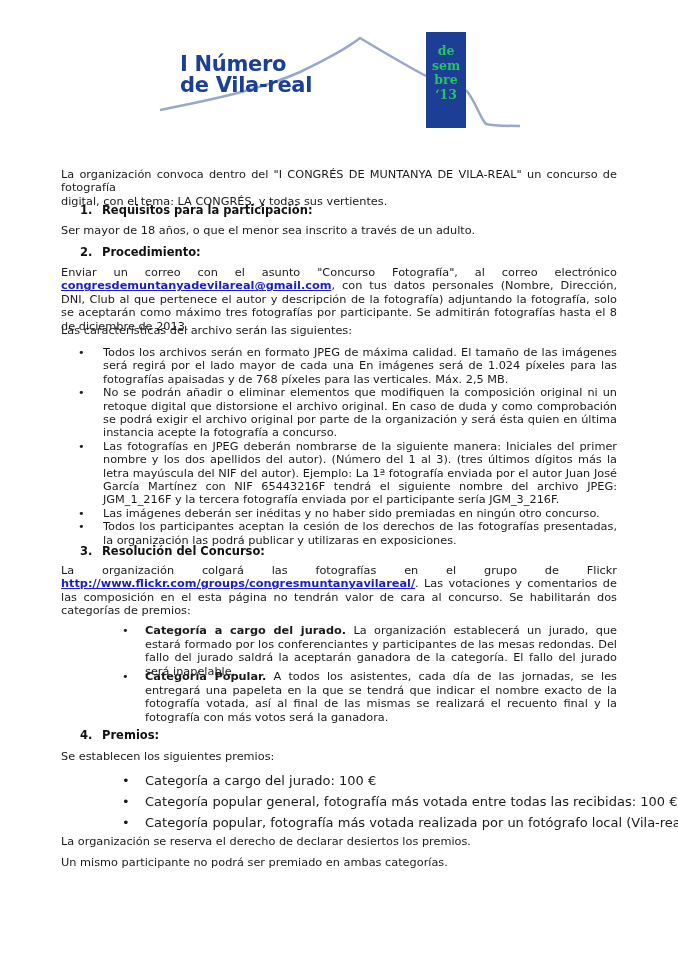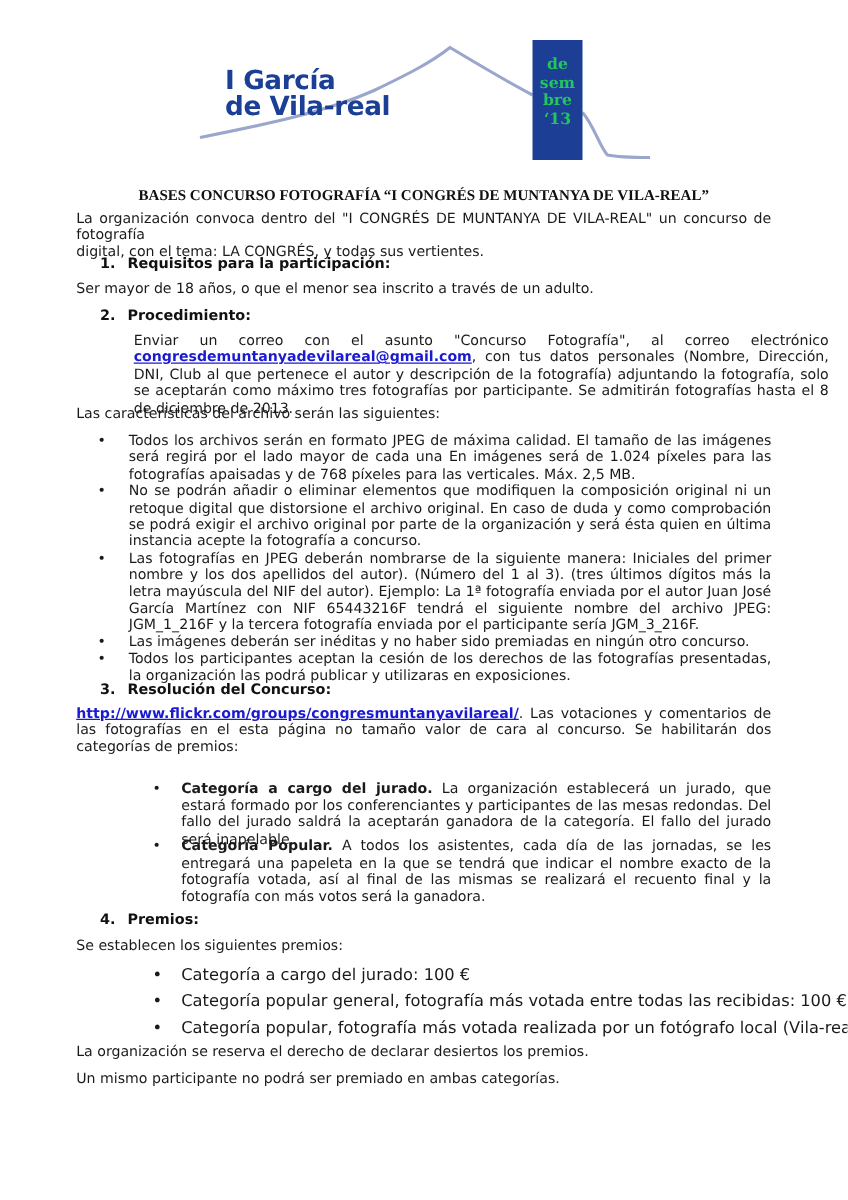--- a/index.html
+++ b/index.html
@@ -45,67 +45,67 @@
 <body>
 
 <div class="page">
 
   <div class="logo">
     <svg width="380" height="120">
       <path d="M10,90 C60,80 110,70 150,52 C175,40 195,30 210,18 C230,30 255,45 276,56" fill="none" stroke="#9aa6cc" stroke-width="2.5"></path>
       <path d="M316,70 C325,80 330,98 336,104 C345,106 355,106 370,106" fill="none" stroke="#9aa6cc" stroke-width="2.5"></path>
     </svg>
     <div class="logo-title">
-      <div>I García</div>
+      <div>I Número</div>
       <div>de Vila-real</div>
     </div>
     <div class="date-box">
       <div class="date-inner">
         <div>de</div>
         <div>sem</div>
         <div>bre</div>
         <div>‘13</div>
       </div>
     </div>
   </div>
 
-  <div class="doc-title">BASES CONCURSO FOTOGRAFÍA “I CONGRÉS DE MUNTANYA DE VILA-REAL”</div>
 
   <div class="txt" style="top:168px;">
     <div class="jl">La organización convoca dentro del "I CONGRÉS DE MUNTANYA DE VILA-REAL" un concurso de fotografía</div>
     <div>digital, con el tema: LA CONGRÉS, y todas sus vertientes.</div>
   </div>
 
   <div class="h" style="top:203px;">
     <span class="num">1.</span><span>Requisitos para la participación:</span>
   </div>
   <div class="txt" style="top:224px;">Ser mayor de 18 años, o que el menor sea inscrito a través de un adulto.</div>
 
   <div class="h" style="top:245px;">
     <span class="num">2.</span><span>Procedimiento:</span>
   </div>
-  <div class="txt justify" style="top:266px;margin-left:46px;">
+  <div class="txt justify" style="top:266px;">
     <div class="jl">Enviar un correo con el asunto "Concurso Fotografía", al correo electrónico</div>
     <div class="justify"><a class="link">congresdemuntanyadevilareal@gmail.com</a><span>, con tus datos personales (Nombre, Dirección, DNI, Club al que pertenece el autor y descripción de la fotografía) adjuntando la fotografía, solo se aceptarán como máximo tres fotografías por participante. Se admitirán fotografías hasta el 8 de diciembre de 2013.</span></div>
   </div>
   <div class="txt" style="top:324px;">Las características del archivo serán las siguientes:</div>
 
   <div class="bullets" style="top:346px;">
     <div class="b"><span class="dot">•</span><span>Todos los archivos serán en formato JPEG de máxima calidad. El tamaño de las imágenes será regirá por  el  lado mayor de cada una En imágenes será de  1.024 píxeles para las fotografías apaisadas y de 768 píxeles para las verticales. Máx. 2,5 MB.</span></div>
     <div class="b"><span class="dot">•</span><span>No se podrán añadir o eliminar elementos que modifiquen la composición original ni un retoque digital que distorsione el archivo original. En caso de duda y como comprobación se podrá exigir el archivo original por parte de la organización y será ésta quien en última instancia acepte la fotografía a concurso.</span></div>
     <div class="b"><span class="dot">•</span><span>Las fotografías en JPEG deberán nombrarse de la siguiente manera: Iniciales del primer nombre y los dos apellidos del autor). (Número del 1 al 3). (tres últimos dígitos más la letra mayúscula del NIF del autor).  Ejemplo: La 1ª fotografía enviada por el autor Juan José García Martínez con NIF 65443216F tendrá el siguiente nombre del archivo JPEG: JGM_1_216F y la tercera fotografía enviada por el participante sería JGM_3_216F.</span></div>
     <div class="b"><span class="dot">•</span><span>Las imágenes deberán ser inéditas y no haber sido premiadas en ningún otro concurso.</span></div>
     <div class="b"><span class="dot">•</span><span>Todos los participantes aceptan la cesión de los derechos de las fotografías presentadas, la organización las podrá publicar y utilizaras en exposiciones.</span></div>
   </div>
 
   <div class="h" style="top:544px;">
     <span class="num">3.</span><span>Resolución del Concurso:</span>
   </div>
   <div class="txt justify" style="top:564px;">
-    <div class="justify"><a class="link">http://www.flickr.com/groups/congresmuntanyavilareal/</a><span>. Las votaciones y comentarios de las fotografías en el esta página no tamaño valor de cara al concurso. Se habilitarán dos categorías de premios:</span></div>
+    <div class="jl">La organización colgará las fotografías en el grupo de Flickr</div>
+    <div class="justify"><a class="link">http://www.flickr.com/groups/congresmuntanyavilareal/</a><span>. Las votaciones y comentarios de las composición en el esta página no tendrán valor de cara al concurso. Se habilitarán dos categorías de premios:</span></div>
   </div>
 
   <div class="cat" style="top:624px;">
     <span class="dot">•</span>
     <div class="body"><b>Categoría a cargo del jurado.</b><span> La organización establecerá un jurado, que estará formado por los conferenciantes y participantes de las mesas redondas. Del fallo del jurado saldrá la aceptarán ganadora de la categoría. El fallo del jurado será inapelable.</span></div>
   </div>
   <div class="cat" style="top:670px;">
     <span class="dot">•</span>
     <div class="body"><b>Categoría Popular.</b><span> A todos los asistentes, cada día de las jornadas, se les entregará una papeleta en la que se tendrá que indicar el nombre exacto de la fotografía votada, así al final de las mismas se realizará el recuento final y la fotografía con más votos será la ganadora.</span></div>
   </div>

